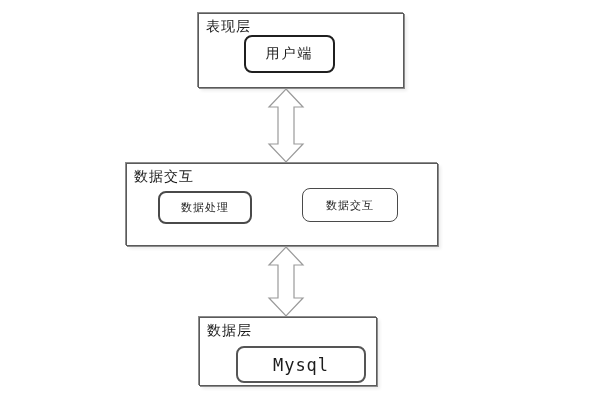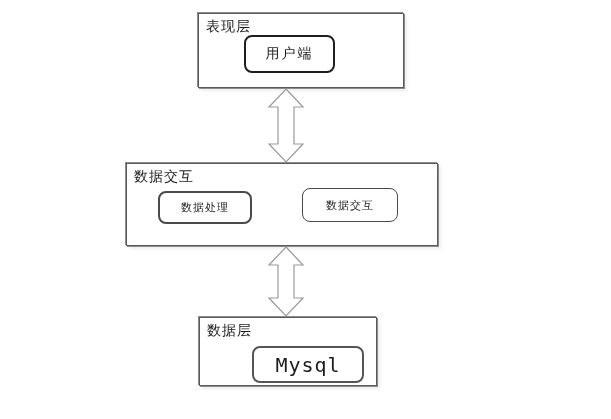--- a/index.html
+++ b/index.html
@@ -46,24 +46,24 @@
     justify-content: center;
     white-space: nowrap;
     border-radius: 8px;
   }
   #node-client      { left: 244px; top:  35px; width:  91px; height: 38px;
                       border: 2px solid #1f1f1f; font-size: 14px; letter-spacing: 2px; }
   #node-processing  { left: 158px; top: 191px; width:  94px; height: 33px;
                       border: 2px solid #4a4a4a; font-size: 11px; letter-spacing: 1px; }
   #node-interaction { left: 302px; top: 188px; width:  96px; height: 34px;
                       border: 1px solid #4a4a4a; font-size: 11px; letter-spacing: 1px; }
-  #node-mysql       { left: 236px; top: 346px; width: 112px; height: 37px;
+  #node-mysql       { left: 236px; top: 346px; width: 130px; height: 37px;
                       border: 2px solid #555555;
                       font-family: "DejaVu Sans Mono", "Liberation Mono", monospace;
-                      font-size: 20px; letter-spacing: 1px; margin-left: 16px; }
+                      font-size: 17px; letter-spacing: 1px; }
   #layer-presentation { left: 198px; top:  13px; width: 206px; height: 75px; }
   #layer-business     { left: 126px; top: 163px; width: 312px; height: 83px; }
   #layer-data         { left: 199px; top: 317px; width: 178px; height: 69px; }
   .arrow { position: absolute; }
   #arrow-1 { left: 264px; top:  88px; }
   #arrow-2 { left: 264px; top: 246px; }
   .arrow polygon {
     fill: var(--arrow-fill);
     stroke: var(--arrow-stroke);
     stroke-width: 1.2;

